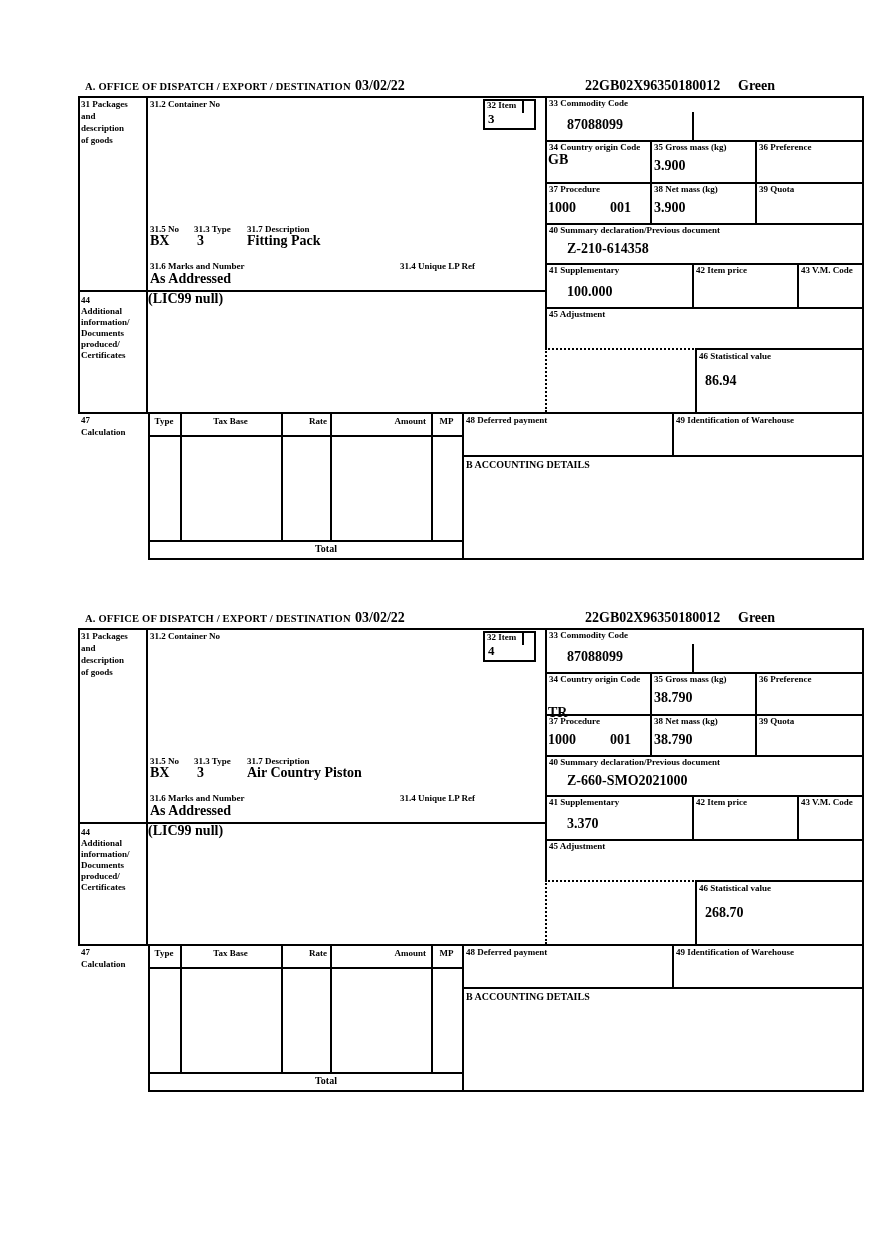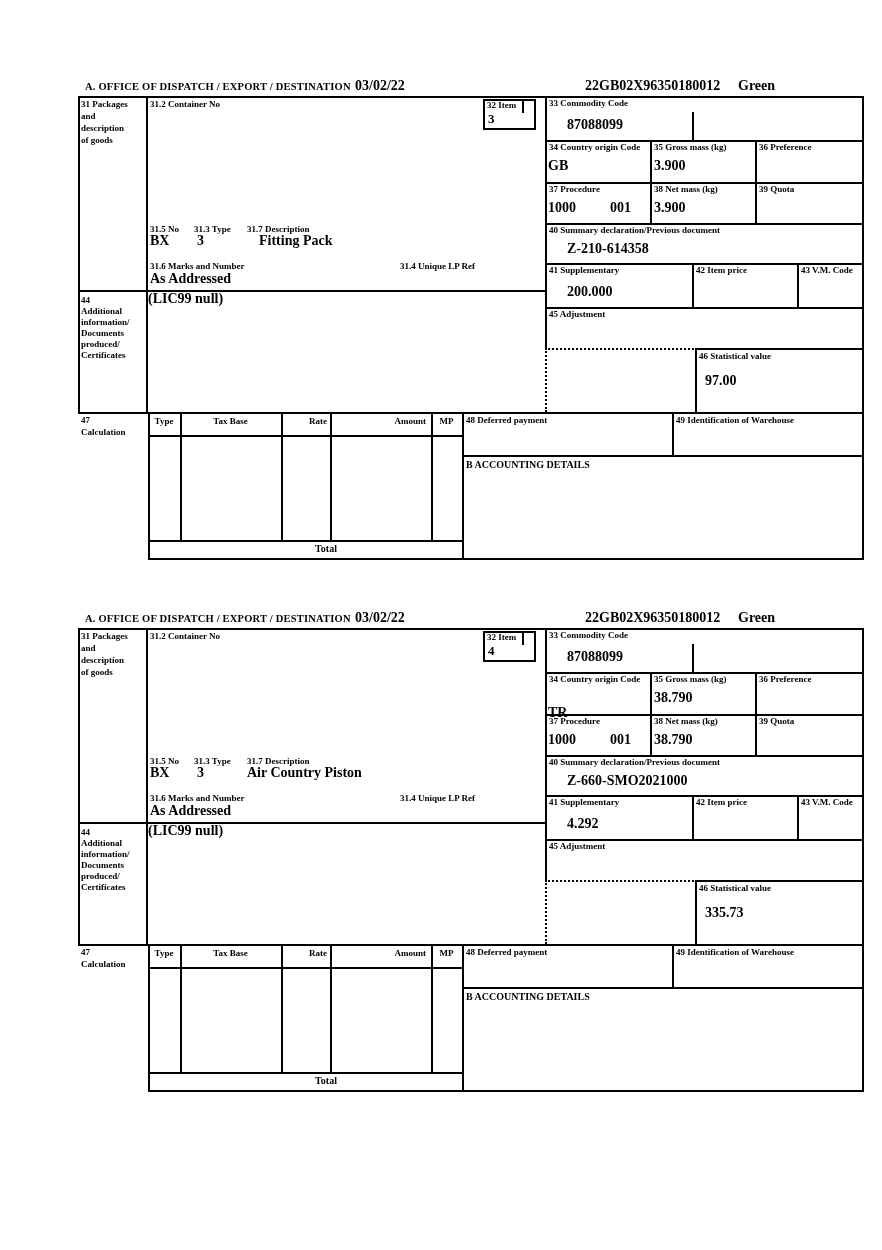--- a/index.html
+++ b/index.html
@@ -64,52 +64,52 @@
   <span class="lb" style="left:3px;top:34px">and</span>
   <span class="lb" style="left:3px;top:46px">description</span>
   <span class="lb" style="left:3px;top:58px">of goods</span>
 
   <span class="lb" style="left:72px;top:22px">31.2 Container No</span>
   <span class="lb" style="left:72px;top:147px">31.5 No</span>
   <span class="lb" style="left:116px;top:147px">31.3 Type</span>
   <span class="lb" style="left:169px;top:147px">31.7 Description</span>
   <span class="vv" style="left:72px;top:156px">BX</span>
   <span class="vv" style="left:119px;top:156px">3</span>
-  <span class="vv" style="left:181px;top:156px">Fitting Pack</span>
+  <span class="vv" style="left:169px;top:156px">Fitting Pack</span>
   <span class="lb" style="left:72px;top:184px">31.6 Marks and Number</span>
   <span class="lb" style="left:322px;top:184px">31.4 Unique LP Ref</span>
   <span class="vv" style="left:72px;top:194px">As Addressed</span>
 
   <div class="b32"></div>
   <div class="vl" style="left:444px;top:21px;height:14px"></div>
   <span class="lb" style="left:409px;top:23px">32 Item</span>
   <span class="v13" style="left:410px;top:34px">3</span>
 
   <span class="lb" style="left:471px;top:21px">33 Commodity Code</span>
   <span class="vv" style="left:489px;top:40px">87088099</span>
   <span class="lb" style="left:471px;top:65px">34 Country origin Code</span>
   <span class="lb" style="left:576px;top:65px">35 Gross mass (kg)</span>
   <span class="lb" style="left:681px;top:65px">36 Preference</span>
-  <span class="vv" style="left:470px;top:81px">GB</span>
+  <span class="vv" style="left:470px;top:75px">GB</span>
   <span class="vv" style="left:576px;top:81px">3.900</span>
   <span class="lb" style="left:471px;top:107px">37 Procedure</span>
   <span class="lb" style="left:576px;top:107px">38 Net mass (kg)</span>
   <span class="lb" style="left:681px;top:107px">39 Quota</span>
   <span class="vv" style="left:470px;top:123px">1000</span>
   <span class="vv" style="left:532px;top:123px">001</span>
   <span class="vv" style="left:576px;top:123px">3.900</span>
   <span class="lb" style="left:471px;top:148px">40 Summary declaration/Previous document</span>
   <span class="vv" style="left:489px;top:164px">Z-210-614358</span>
   <span class="lb" style="left:471px;top:188px">41 Supplementary</span>
   <span class="lb" style="left:618px;top:188px">42 Item price</span>
   <span class="lb" style="left:723px;top:188px">43 V.M. Code</span>
-  <span class="vv" style="left:489px;top:207px">200.000</span>
+  <span class="vv" style="left:489px;top:207px">100.000</span>
   <span class="lb" style="left:471px;top:232px">45 Adjustment</span>
   <span class="lb" style="left:621px;top:274px">46 Statistical value</span>
-  <span class="vv" style="left:627px;top:296px">97.00</span>
+  <span class="vv" style="left:627px;top:296px">86.94</span>
 
   <span class="lb" style="left:3px;top:218px">44</span>
   <span class="lb" style="left:3px;top:229px">Additional</span>
   <span class="lb" style="left:3px;top:240px">information/</span>
   <span class="lb" style="left:3px;top:251px">Documents</span>
   <span class="lb" style="left:3px;top:262px">produced/</span>
   <span class="lb" style="left:3px;top:273px">Certificates</span>
   <span class="vv" style="left:70px;top:214px">(LIC99 null)</span>
 
   <span class="lb" style="left:3px;top:338px">47</span>
@@ -196,24 +196,24 @@
   <span class="lb" style="left:576px;top:107px">38 Net mass (kg)</span>
   <span class="lb" style="left:681px;top:107px">39 Quota</span>
   <span class="vv" style="left:470px;top:123px">1000</span>
   <span class="vv" style="left:532px;top:123px">001</span>
   <span class="vv" style="left:576px;top:123px">38.790</span>
   <span class="lb" style="left:471px;top:148px">40 Summary declaration/Previous document</span>
   <span class="vv" style="left:489px;top:164px">Z-660-SMO2021000</span>
   <span class="lb" style="left:471px;top:188px">41 Supplementary</span>
   <span class="lb" style="left:618px;top:188px">42 Item price</span>
   <span class="lb" style="left:723px;top:188px">43 V.M. Code</span>
-  <span class="vv" style="left:489px;top:207px">4.292</span>
+  <span class="vv" style="left:489px;top:207px">3.370</span>
   <span class="lb" style="left:471px;top:232px">45 Adjustment</span>
   <span class="lb" style="left:621px;top:274px">46 Statistical value</span>
-  <span class="vv" style="left:627px;top:296px">335.73</span>
+  <span class="vv" style="left:627px;top:296px">268.70</span>
 
   <span class="lb" style="left:3px;top:218px">44</span>
   <span class="lb" style="left:3px;top:229px">Additional</span>
   <span class="lb" style="left:3px;top:240px">information/</span>
   <span class="lb" style="left:3px;top:251px">Documents</span>
   <span class="lb" style="left:3px;top:262px">produced/</span>
   <span class="lb" style="left:3px;top:273px">Certificates</span>
   <span class="vv" style="left:70px;top:214px">(LIC99 null)</span>
 
   <span class="lb" style="left:3px;top:338px">47</span>

